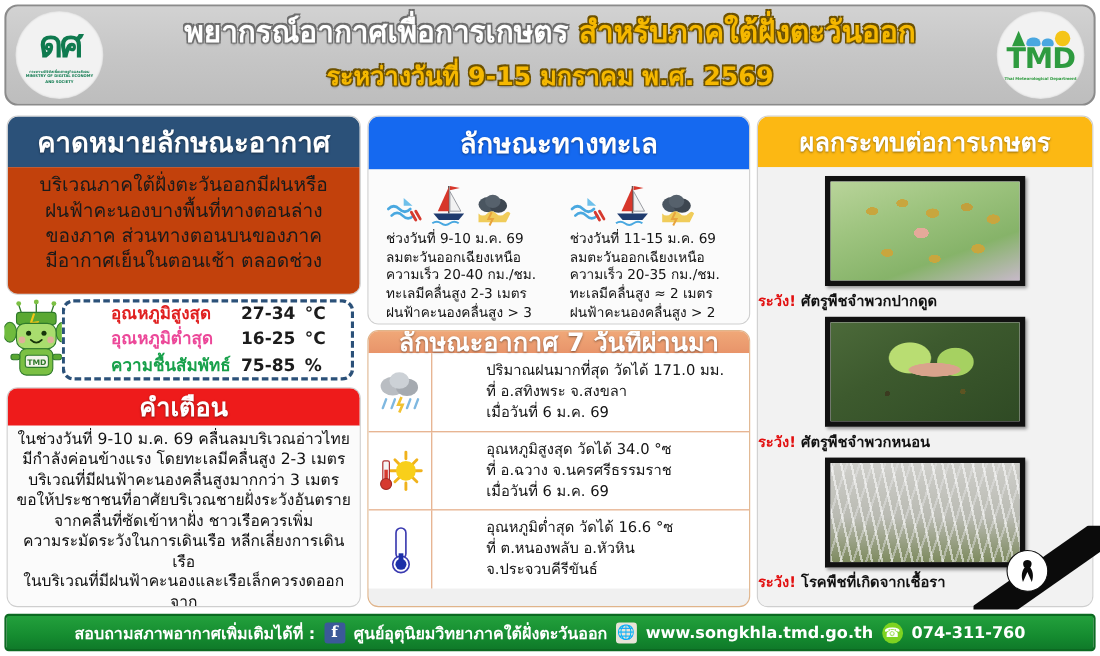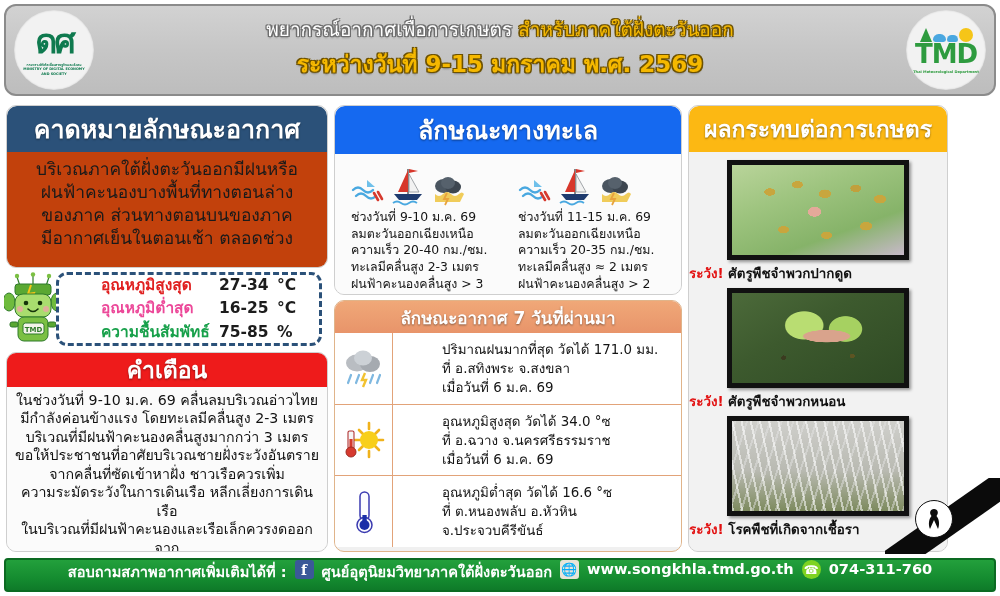--- a/index.html
+++ b/index.html
@@ -32,21 +32,21 @@
   .logo-mdes-sub { font-size:3.4px; color:#0f7a4f; margin-top:5px; text-align:center; line-height:1.25; width:70px; font-weight:bold;}
   .logo-tmd-top { display:flex; align-items:flex-end; gap:1px; height:16px; }
   .tmd-tree { width:0;height:0;border-left:6px solid transparent;border-right:6px solid transparent;border-bottom:14px solid #2e9b3f; }
   .tmd-cloud { width:13px;height:8px;background:#4aa7e0;border-radius:7px 7px 3px 3px; }
   .tmd-cloud2 { width:11px;height:7px;background:#4aa7e0;border-radius:6px 6px 3px 3px; }
   .tmd-sun { width:14px;height:14px;border-radius:50%;background:#f5c518; }
   .logo-tmd-word { font-size:26px;font-weight:bold;color:#2e9b3f;line-height:.95;letter-spacing:-1px;font-family:"DejaVu Sans",sans-serif;}
   .logo-tmd-sub { font-size:3.6px;color:#2e9b3f;font-weight:bold;margin-top:3px;text-align:center;line-height:1.2;width:76px;}
 
   .header-titles { flex:1; text-align:center; padding:0 4px; }
-  .title-line1 { font-size:19px; font-weight:normal; line-height:1.25; white-space:nowrap; }
+  .title-line1 { font-size:27px; font-weight:bold; line-height:1.25; white-space:nowrap; }
   .t-white {
     color:#ffffff;
     text-shadow:
       -1.4px -1.4px 0 #6e6e6e, 1.4px -1.4px 0 #6e6e6e,
       -1.4px 1.4px 0 #6e6e6e, 1.4px 1.4px 0 #6e6e6e,
       0 2px 2px rgba(0,0,0,.35);
   }
   .t-gold {
     color:#f5b800;
     text-shadow:
@@ -99,30 +99,30 @@
   #panel-marine { left:334px; top:105px; width:348px; height:190px; border:1px solid #cfcfcf;}
   #panel-marine .panel-head { background:#1569f0; height:48px; font-size:25px; border-radius:10px 10px 0 0;}
   .marine-body { background:#fbfbfb; height:140px; display:flex; padding:8px 6px 0; }
   .marine-col { flex:1; padding-left:10px; }
   .marine-icons { display:flex; align-items:flex-end; gap:7px; height:44px; margin-bottom:3px; }
   .marine-text { font-size:12.4px; color:#141414; line-height:1.35; }
 
   #panel-7day { left:334px; top:300px; width:348px; height:252px; border:1px solid #e0b48a;}
   #panel-7day .panel-head {
     background:linear-gradient(180deg,#f0a878 0%, #e8946a 100%);
-    height:32px; font-size:17px;
+    height:20px; font-size:23px;
   }
   .sevenday-table { background:#fff; height:214px; display:flex; flex-direction:column; }
   .sevenday-row { flex:1; display:flex; border-bottom:1.5px solid #e2a379;gap:40px; }
   .sevenday-row:last-child { border-bottom:none;justify-content:flex-end; }
   .sd-icon { width:58px; display:flex; align-items:center; justify-content:center; border-right:1.5px solid #e2a379; }
   .sd-text { flex:1; padding:7px 0 0 9px; font-size:13.4px; color:#141414; line-height:1.42; }
 
   
-  #panel-agri { left:688px; top:105px; width:260px; height:447px; border:1px solid #cfcfcf;}
+  #panel-agri { left:688px; top:105px; width:306px; height:447px; border:1px solid #cfcfcf;}
   #panel-agri .panel-head { background:#fcb813; height:46px; font-size:23px; border-radius:10px 10px 0 0;}
   .agri-body { background:#f2f2f2; height:399px; padding:8px 0 0; text-align:left; }
   .agri-item { margin-bottom:4px; }
   .agri-photo {
     width:182px; height:100px; margin:0 auto; border:5px solid #111;
     box-shadow:2px 2px 3px rgba(0,0,0,.4); overflow:hidden; position:relative;
   }
   .agri-cap { font-size:13.4px; color:#111; margin-top:3px; font-weight:bold; }
   .cap-alert { color:#e21010; font-weight:bold; }
 
@@ -166,21 +166,21 @@
     position:absolute; left:30px; top:22px; width:38px; height:38px;
     border-radius:50%; background:#fff; border:1.5px solid #111;
     display:flex; align-items:center; justify-content:center;
   }
 
   
   .footer {
     position:absolute; left:4px; top:558px; width:992px; height:34px;
     background:linear-gradient(180deg,#23a03c 0%, #158c30 60%, #0f7a29 100%);
     border:2px solid #0c6a22; border-radius:4px;
-    display:flex; align-items:flex-start; justify-content:center; gap:8px;
+    display:flex; align-items:center; justify-content:center; gap:8px;
     color:#fff; font-size:14.6px; font-weight:bold; white-space:nowrap;
   }
   .fb-icon { width:19px;height:19px;background:#3b5998;border-radius:3px;color:#fff;
      font-weight:bold;font-size:14px;display:flex;align-items:center;justify-content:center;
      font-family:"DejaVu Serif",serif;}
   .web-icon { width:19px;height:19px;border-radius:3px;background:#e8e4d8;
      display:flex;align-items:center;justify-content:center;font-size:13px;color:#1b74c4;}
   .phone-icon { width:19px;height:19px;border-radius:50%;background:#7ed321;
      display:flex;align-items:center;justify-content:center;font-size:12px;color:#fff;}
 </style>

